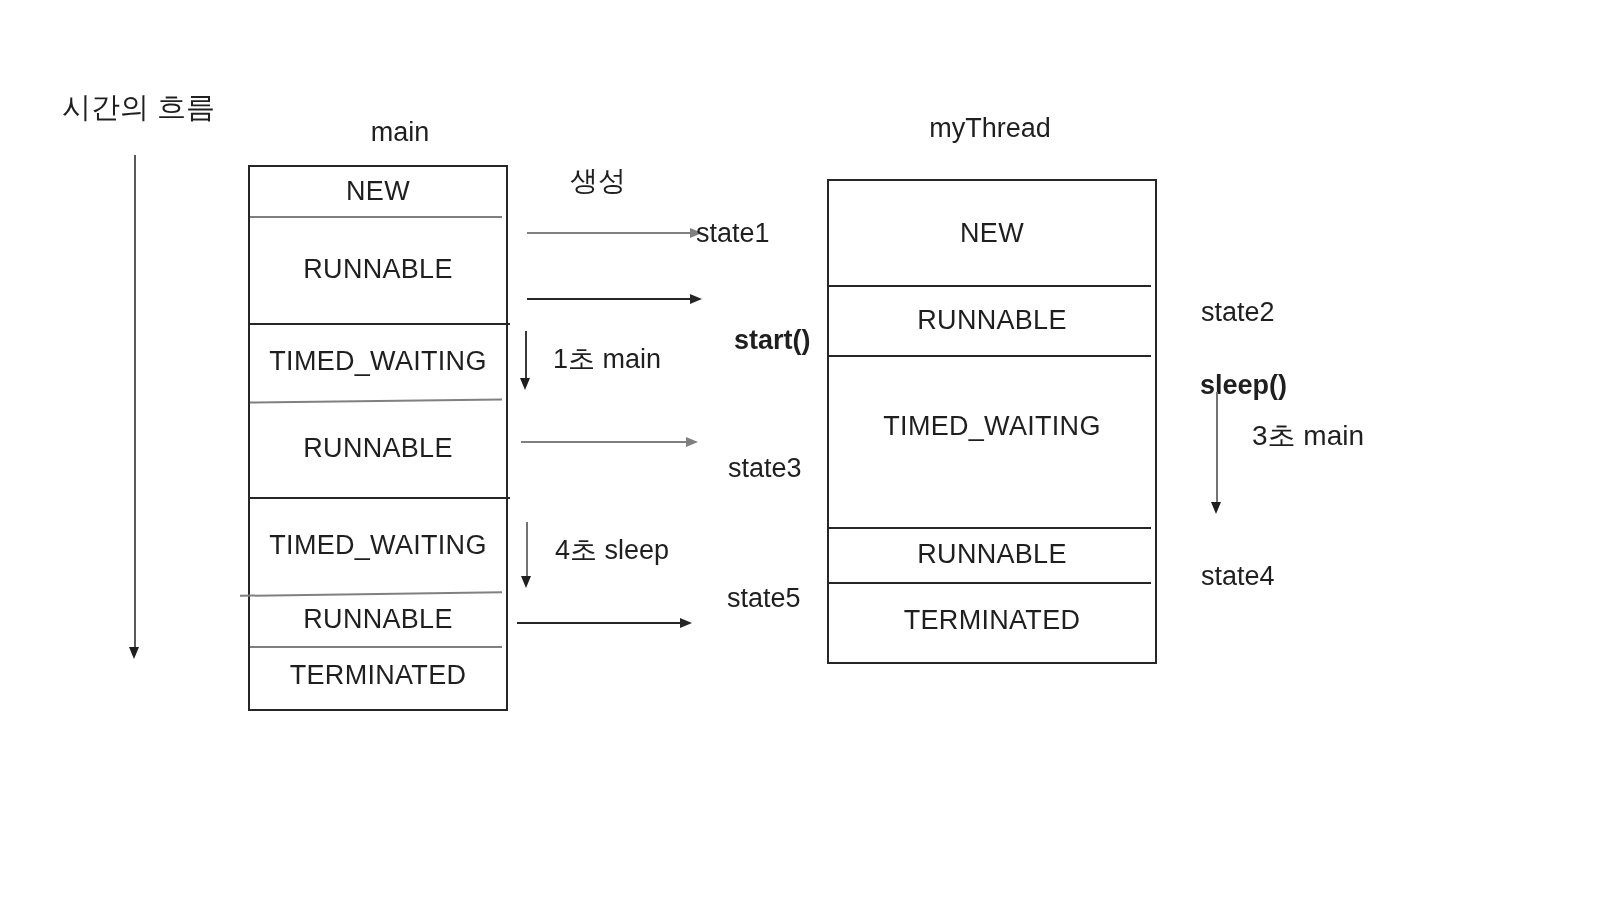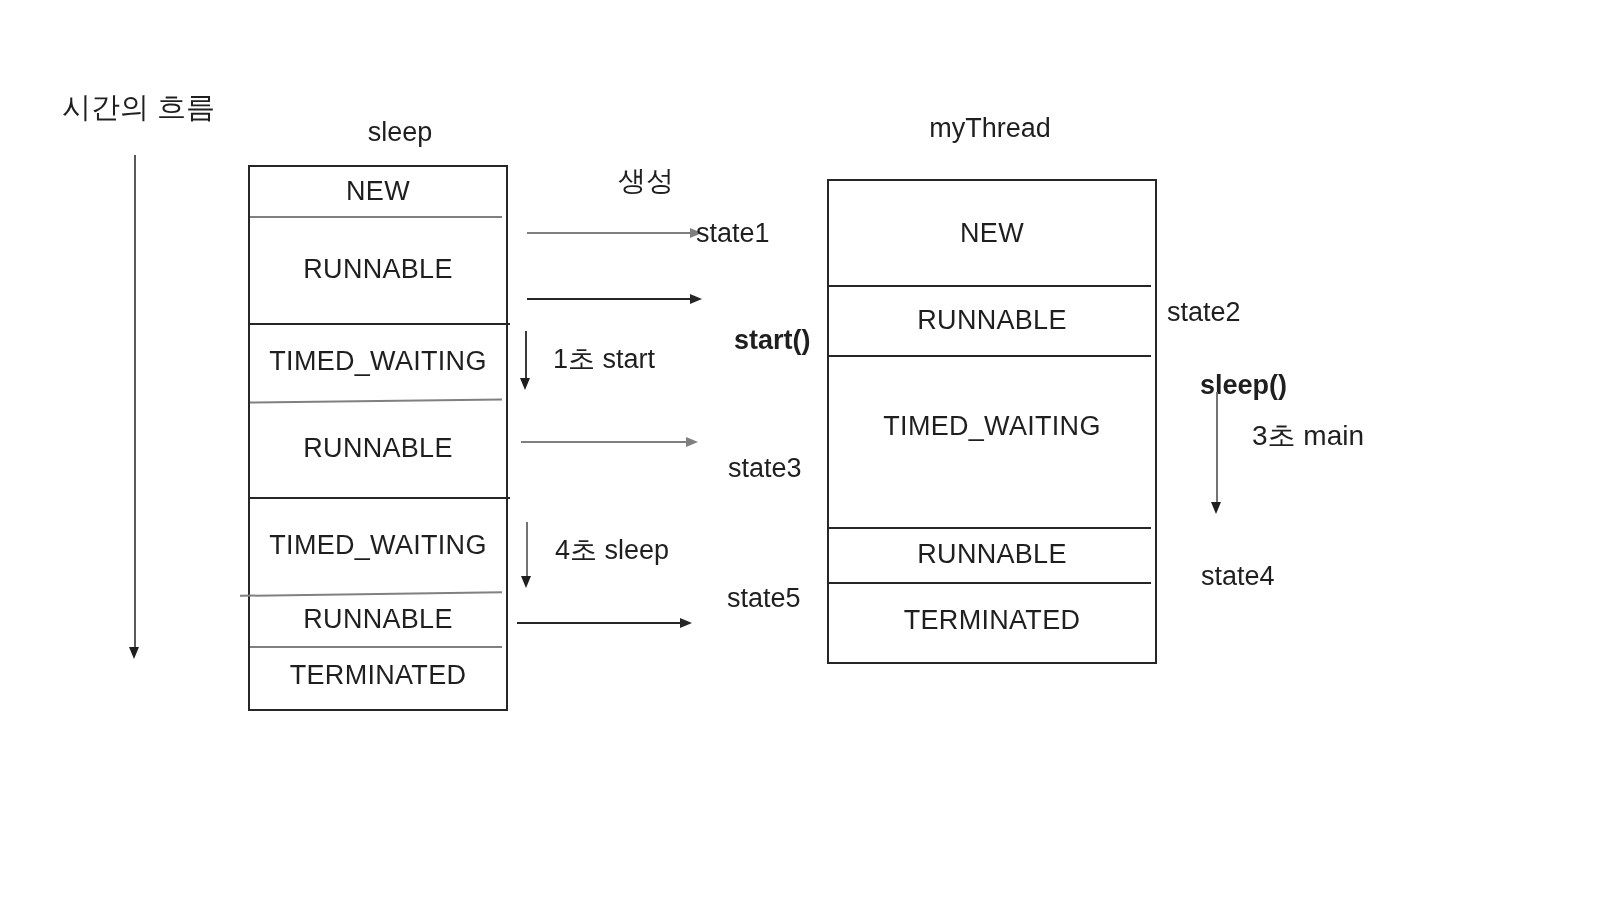--- a/index.html
+++ b/index.html
@@ -45,49 +45,49 @@
   }
 </style>
 </head>
 <body>
 
 <div class="canvas">
 
   <div class="lbl" style="left:62px; top:88px; font-size:29px;">시간의 흐름</div>
   <div class="v-arrow" style="left:134px; top:155px; height:492px; color:#1f1f1f; border-left-color:#595959;"></div>
 
-  <div class="col-title" style="left:300px; top:117px; width:200px;">sleep</div>
+  <div class="col-title" style="left:300px; top:117px; width:200px;">main</div>
 
   <div class="state-box" style="left:248px; top:165px; width:256px; height:542px;">
     <div class="row-label" style="top:0; height:49px;">NEW</div>
     <div class="row-label" style="top:49px; height:107px;">RUNNABLE</div>
     <div class="row-label" style="top:156px; height:77px;">TIMED_WAITING</div>
     <div class="row-label" style="top:233px; height:97px;">RUNNABLE</div>
     <div class="row-label" style="top:330px; height:96px;">TIMED_WAITING</div>
     <div class="row-label" style="top:426px; height:53px;">RUNNABLE</div>
     <div class="row-label" style="top:479px; height:59px;">TERMINATED</div>
 
     <div class="divider gray" style="top:49px;  left:0;     width:252px;"></div>
     <div class="divider" style="top:156px; left:0;     width:260px;"></div>
     <div class="divider gray" style="top:233px; left:0;     width:252px; transform:rotate(-0.7deg);"></div>
     <div class="divider" style="top:330px; left:0;     width:260px;"></div>
     <div class="divider gray" style="top:426px; left:-10px; width:262px; transform:rotate(-0.8deg);"></div>
     <div class="divider gray" style="top:479px; left:0;     width:252px;"></div>
   </div>
 
-  <div class="lbl" style="left:570px; top:162px; width:104px; text-align:right; font-size:28px;">생성</div>
+  <div class="lbl" style="left:570px; top:162px; width:104px; text-align:left; font-size:28px;">생성</div>
 
   <div class="h-arrow" style="left:527px; top:232px; width:163px; color:#7f7f7f;"></div>
   <div class="lbl" style="left:696px; top:218px;">state1</div>
 
   <div class="h-arrow" style="left:527px; top:298px; width:163px; color:#262626;"></div>
   <div class="lbl bold" style="left:734px; top:283px;margin-top:42px;">start()</div>
 
   <div class="v-arrow" style="left:525px; top:331px; height:47px; color:#1f1f1f; border-left-color:#3a3a3a;"></div>
-  <div class="lbl" style="left:553px; top:341px;">1초 start</div>
+  <div class="lbl" style="left:553px; top:341px;">1초 main</div>
 
   <div class="h-arrow" style="left:521px; top:441px; width:165px; color:#7f7f7f;"></div>
   <div class="lbl" style="left:728px; top:433px;margin-top:20px;">state3</div>
 
   <div class="v-arrow" style="left:526px; top:522px; height:54px; color:#1f1f1f; border-left-color:#737373;"></div>
   <div class="lbl" style="left:555px; top:532px;">4초 sleep</div>
 
   <div class="h-arrow" style="left:517px; top:622px; width:163px; color:#262626;"></div>
   <div class="lbl" style="left:727px; top:583px;">state5</div>
 
@@ -99,21 +99,21 @@
     <div class="row-label" style="top:174px; height:172px; padding-bottom:30px; box-sizing:border-box;">TIMED_WAITING</div>
     <div class="row-label" style="top:346px; height:55px;">RUNNABLE</div>
     <div class="row-label" style="top:401px; height:76px;">TERMINATED</div>
 
     <div class="divider" style="top:104px; left:0; width:322px;"></div>
     <div class="divider" style="top:174px; left:0; width:322px;"></div>
     <div class="divider" style="top:346px; left:0; width:322px;"></div>
     <div class="divider" style="top:401px; left:0; width:322px;"></div>
   </div>
 
-  <div class="lbl" style="left:1167px; top:297px;text-align:right;">state2</div>
+  <div class="lbl" style="left:1201px; top:297px;text-align:right;">state2</div>
   <div class="lbl bold" style="left:1200px; top:346px;margin-top:24px;">sleep()</div>
 
   <div class="v-arrow" style="left:1216px; top:392px; height:110px; color:#1f1f1f; border-left-color:#737373;"></div>
   <div class="lbl" style="left:1252px; top:417px; font-size:28px;">3초 main</div>
 
   <div class="lbl" style="left:1201px; top:561px;">state4</div>
 
 </div>
 
 </body></html>

